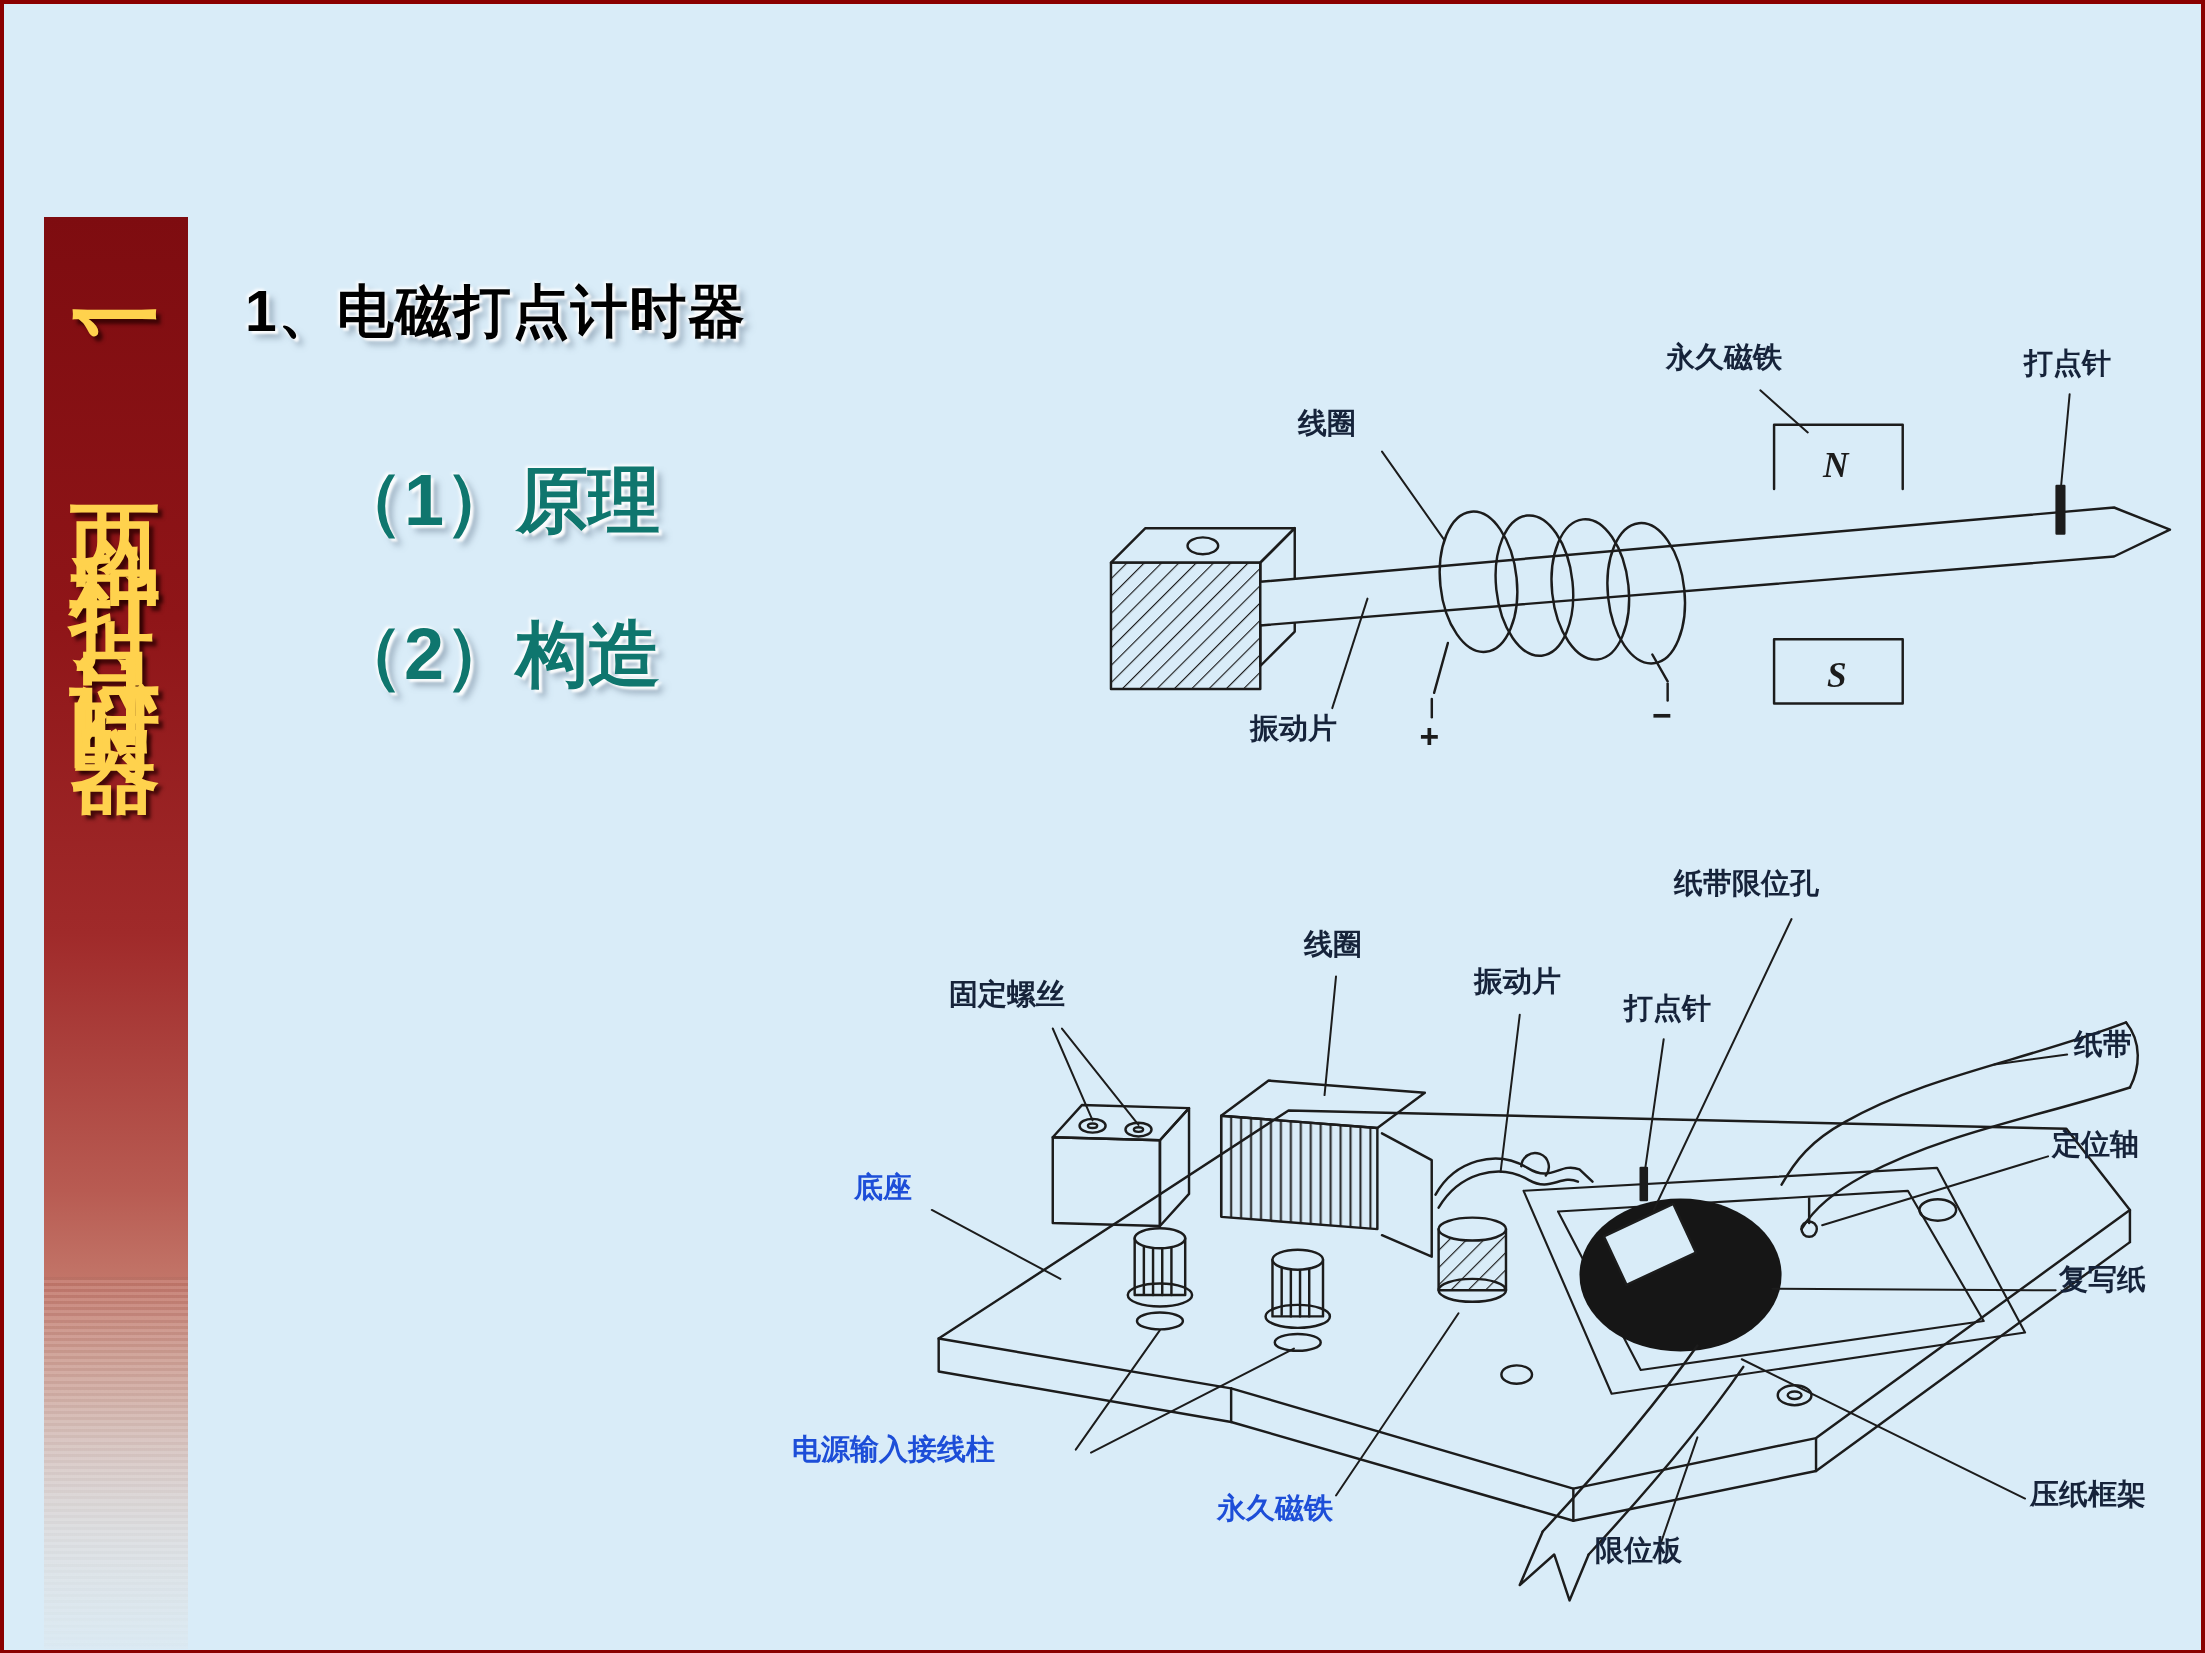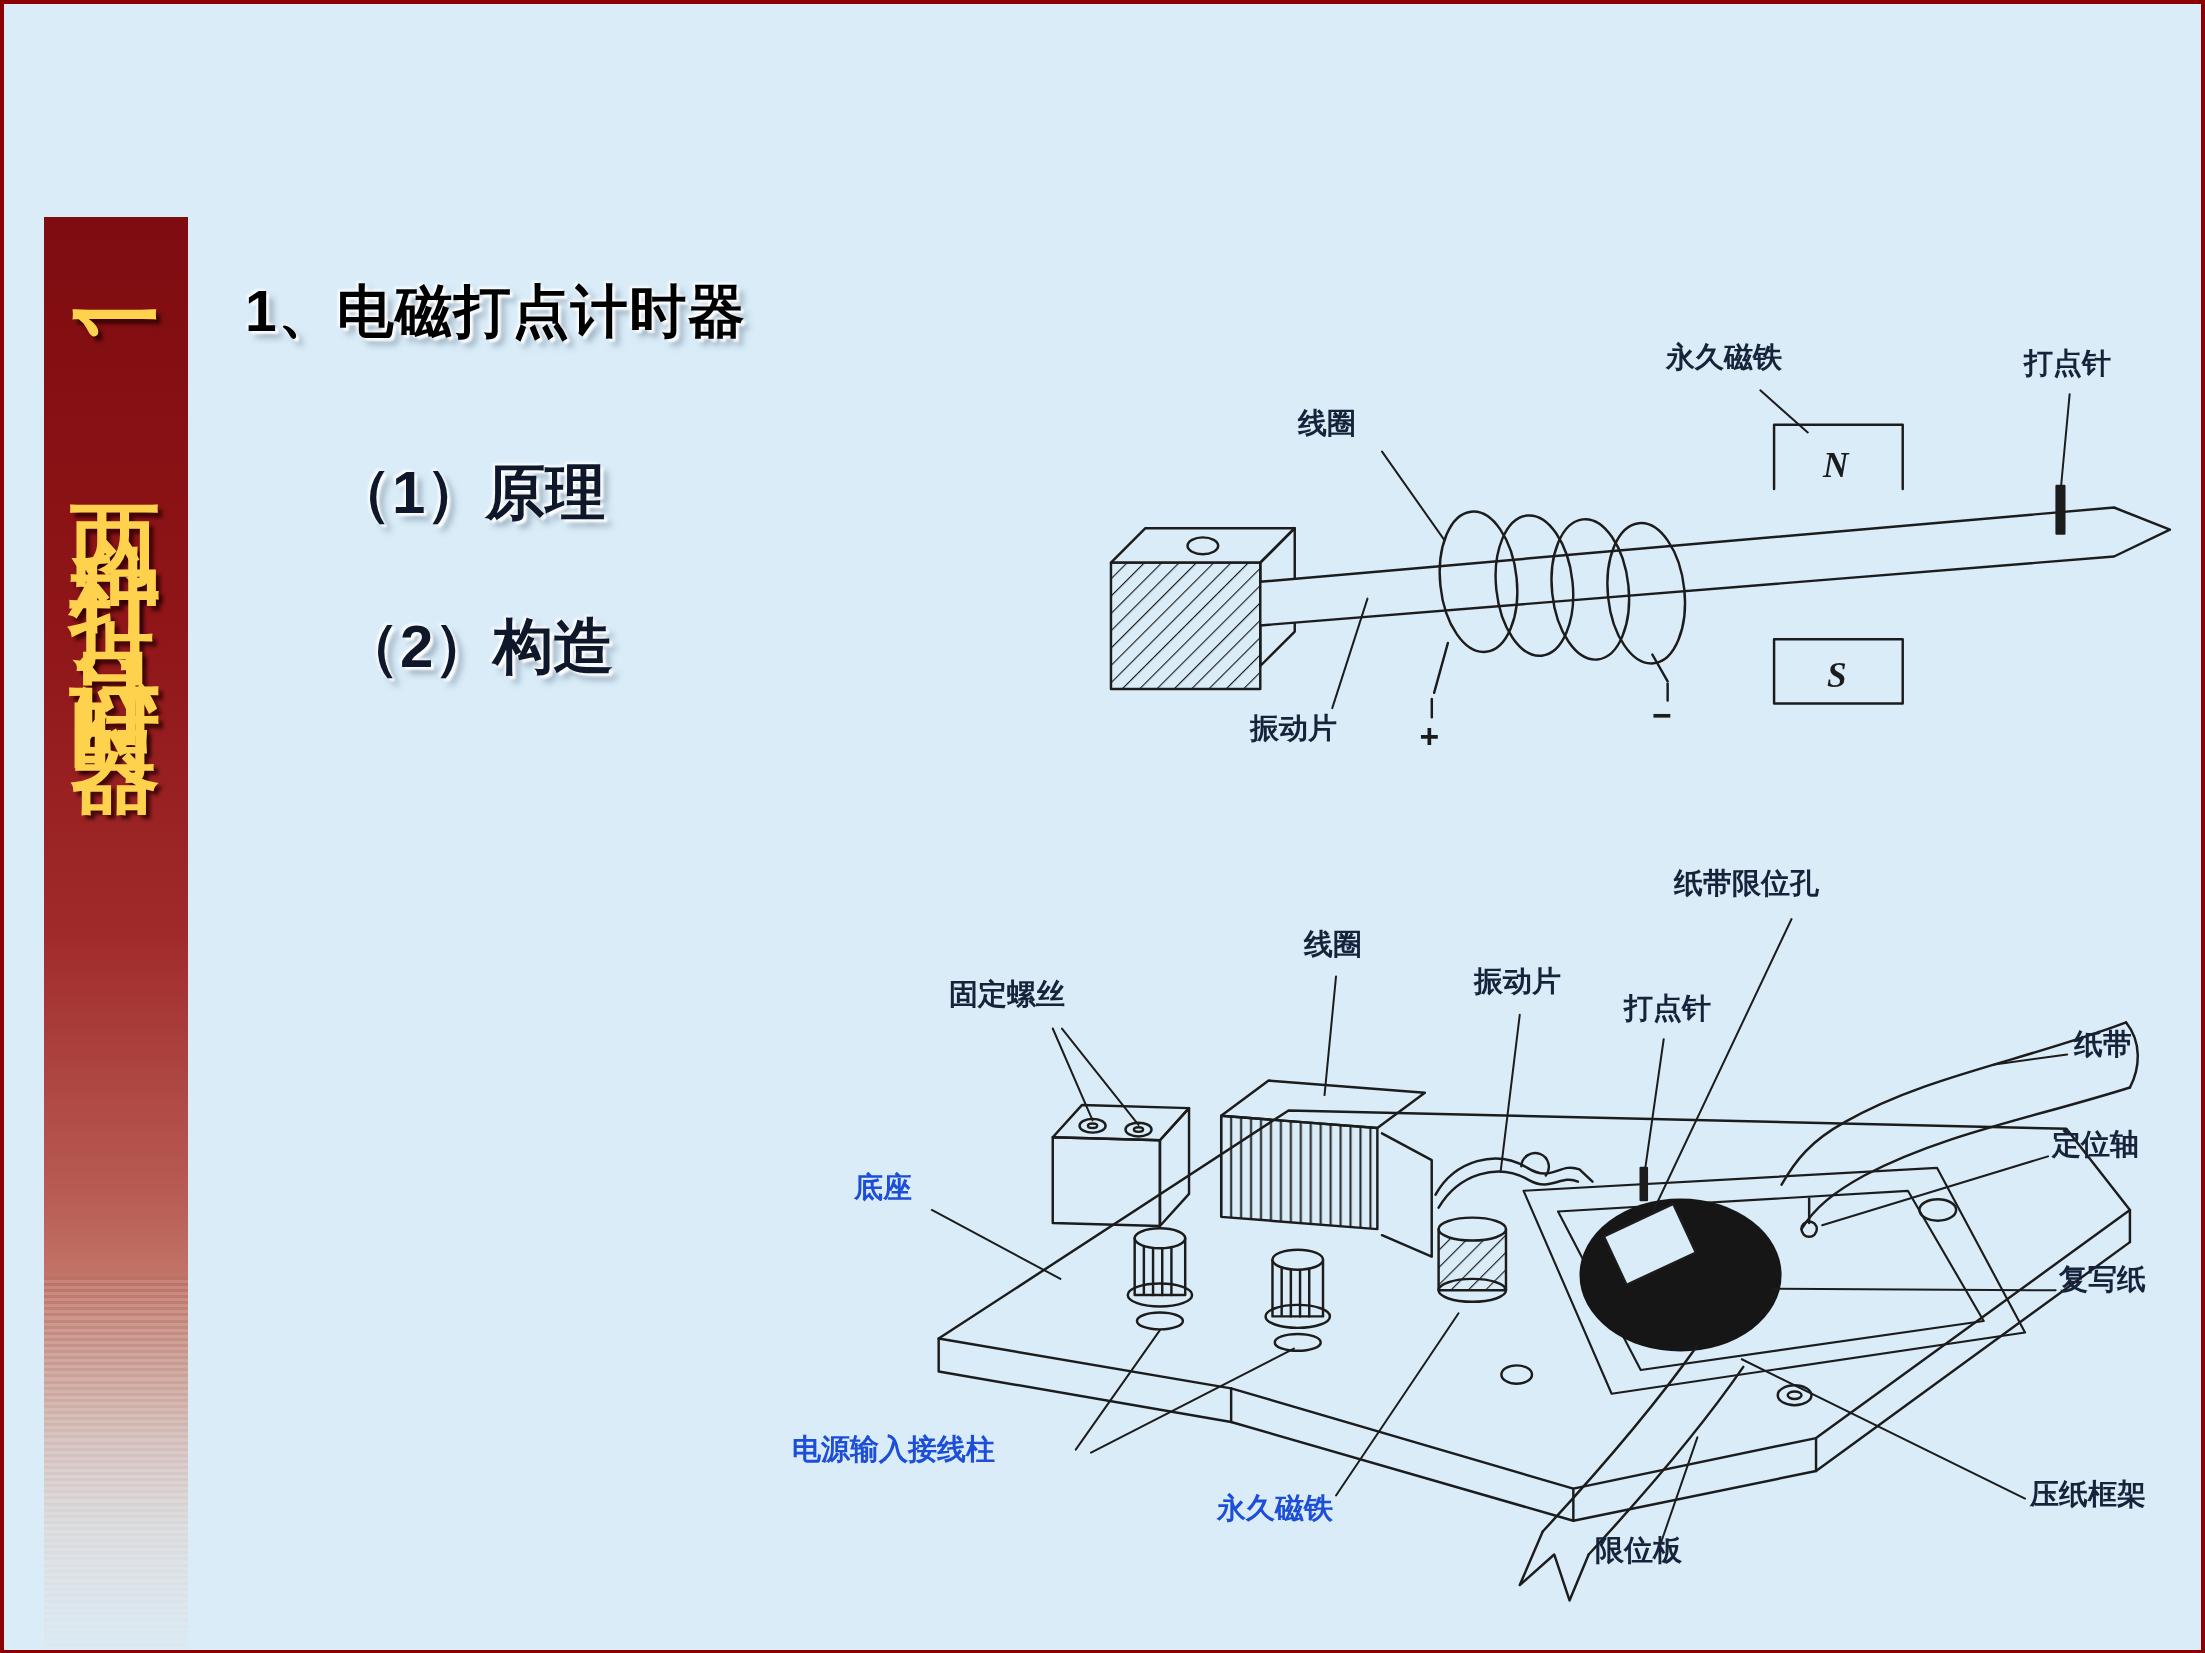--- a/index.html
+++ b/index.html
@@ -36,28 +36,28 @@
   .page-title{
     position:absolute;left:241px;top:270px;
     font-size:57px;font-weight:bold;color:#000;letter-spacing:1.5px;
     text-shadow:-2.3px -2.3px 3.1px rgba(255,255,255,0.95),
                  3.1px 3.1px 2.3px rgba(255,255,255,0.95),
                  6.9px 6.9px 6.9px rgba(110,130,150,0.55);
     white-space:nowrap;
   }
   .page-sub{
     position:absolute;left:328px;
-    font-size:60px;font-weight:bold;color:#0f172a;
+    font-size:72px;font-weight:bold;color:#0f766e;
     text-shadow:-2.3px -2.3px 3.1px rgba(255,255,255,0.95),
                  3.1px 3.1px 2.3px rgba(255,255,255,0.95),
                  6.9px 6.9px 6.9px rgba(110,130,150,0.55);
     white-space:nowrap;
   }
   #sub-principle{top:449px;}
-  #sub-structure{top:603px;margin-left:8px;}
+  #sub-structure{top:603px;}
 
   
   .diagram{position:absolute;}
   #diagram-top{left:1057px;top:260px;width:1126px;height:536px;}
   #diagram-bottom{left:727px;top:827px;width:1478px;height:823px;}
   .diagram svg{position:absolute;left:0;top:0;}
   .dlabel{
     position:absolute;font-size:29px;font-weight:bold;color:#16233a;
     white-space:nowrap;line-height:1.1;text-align:center;
   }

